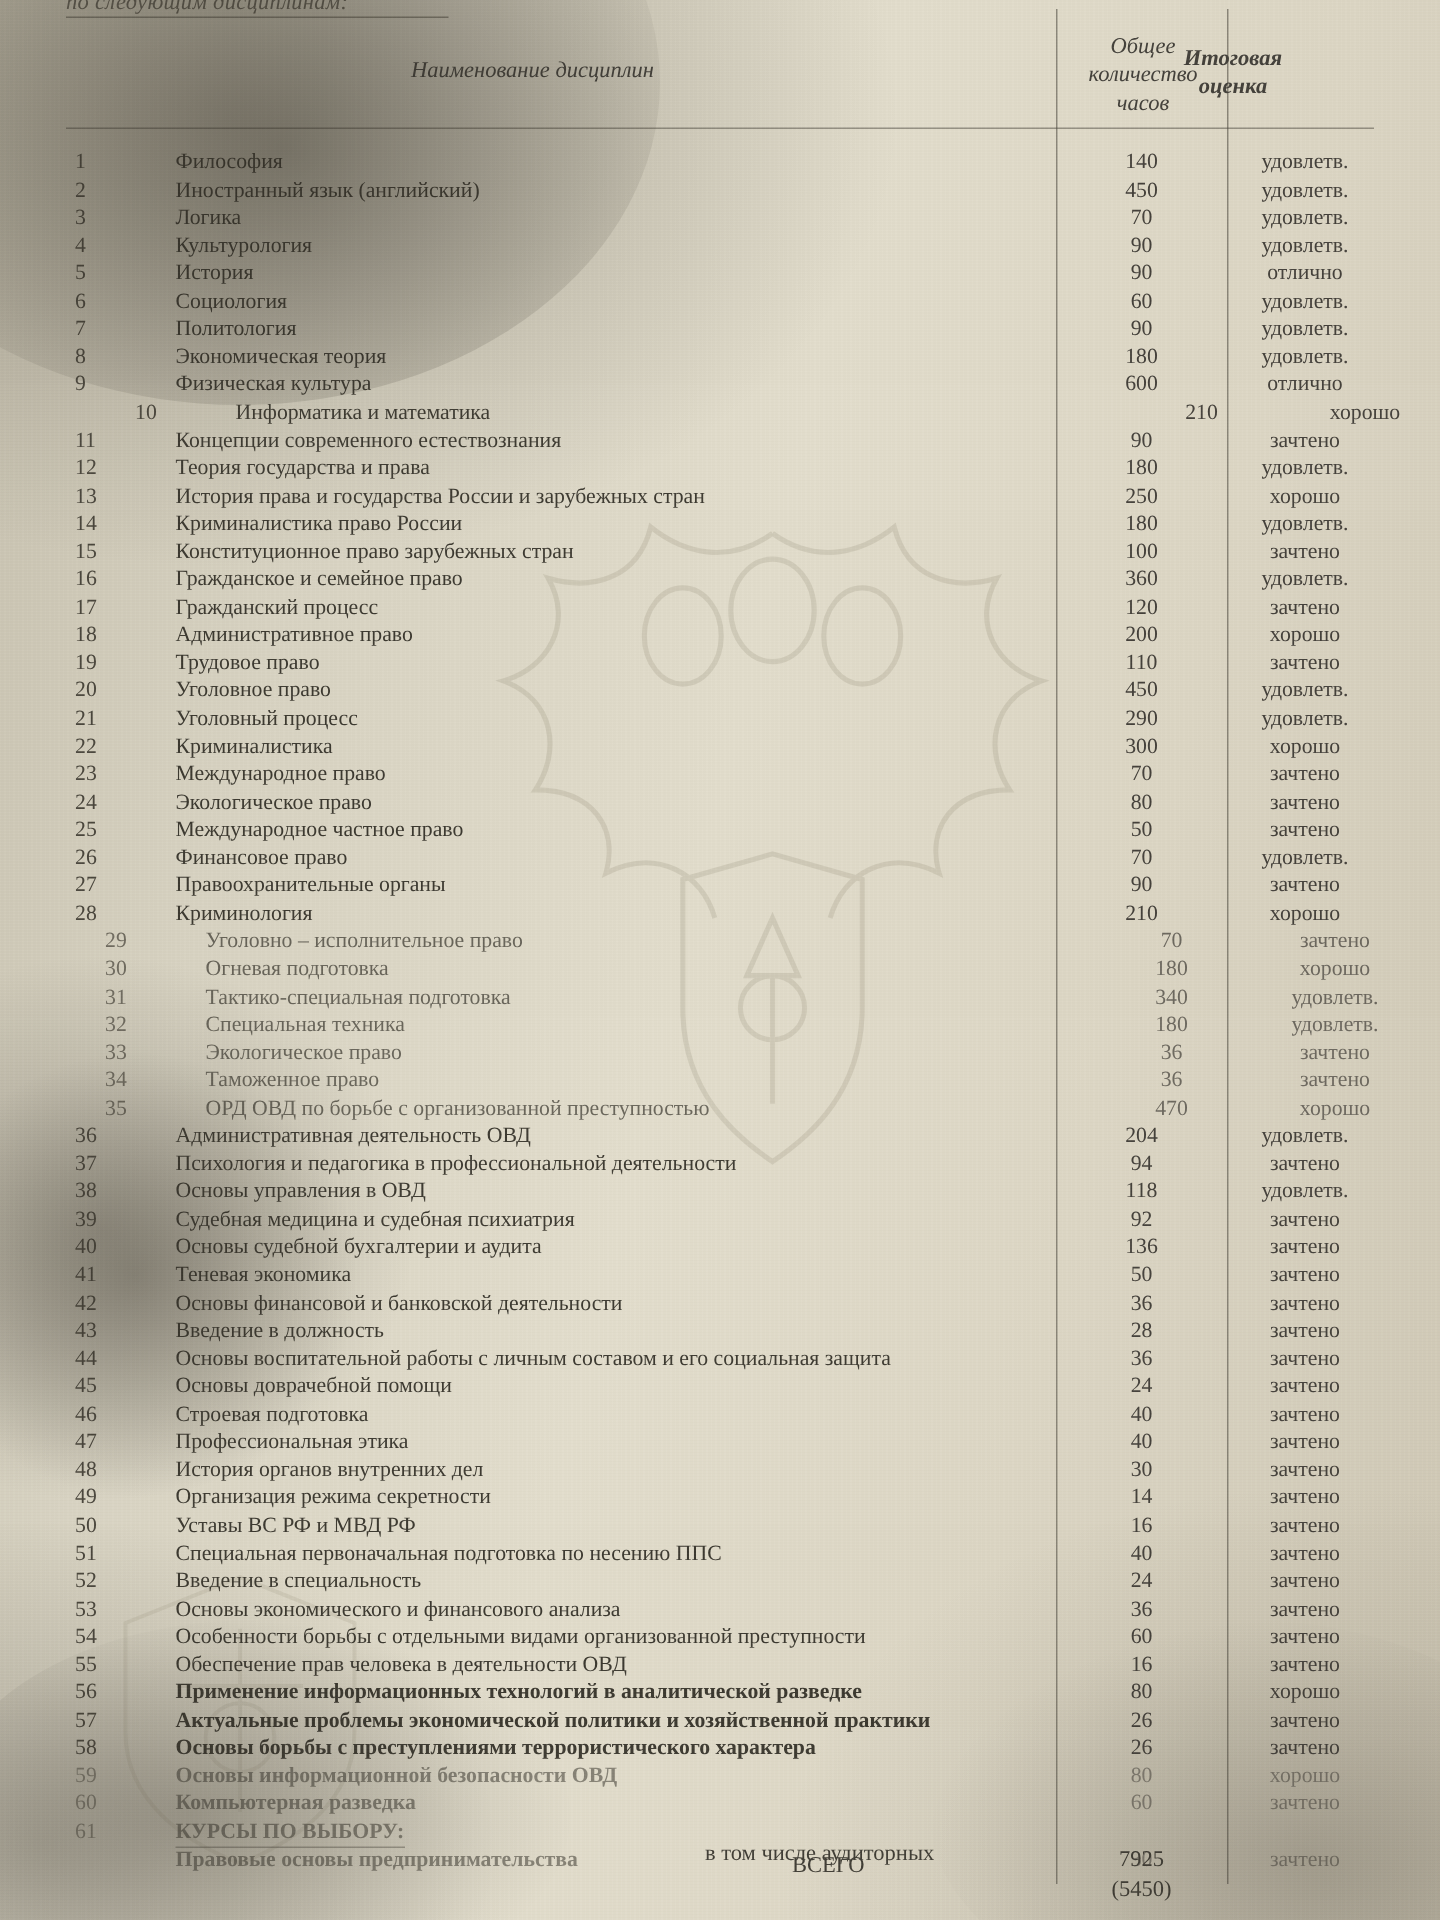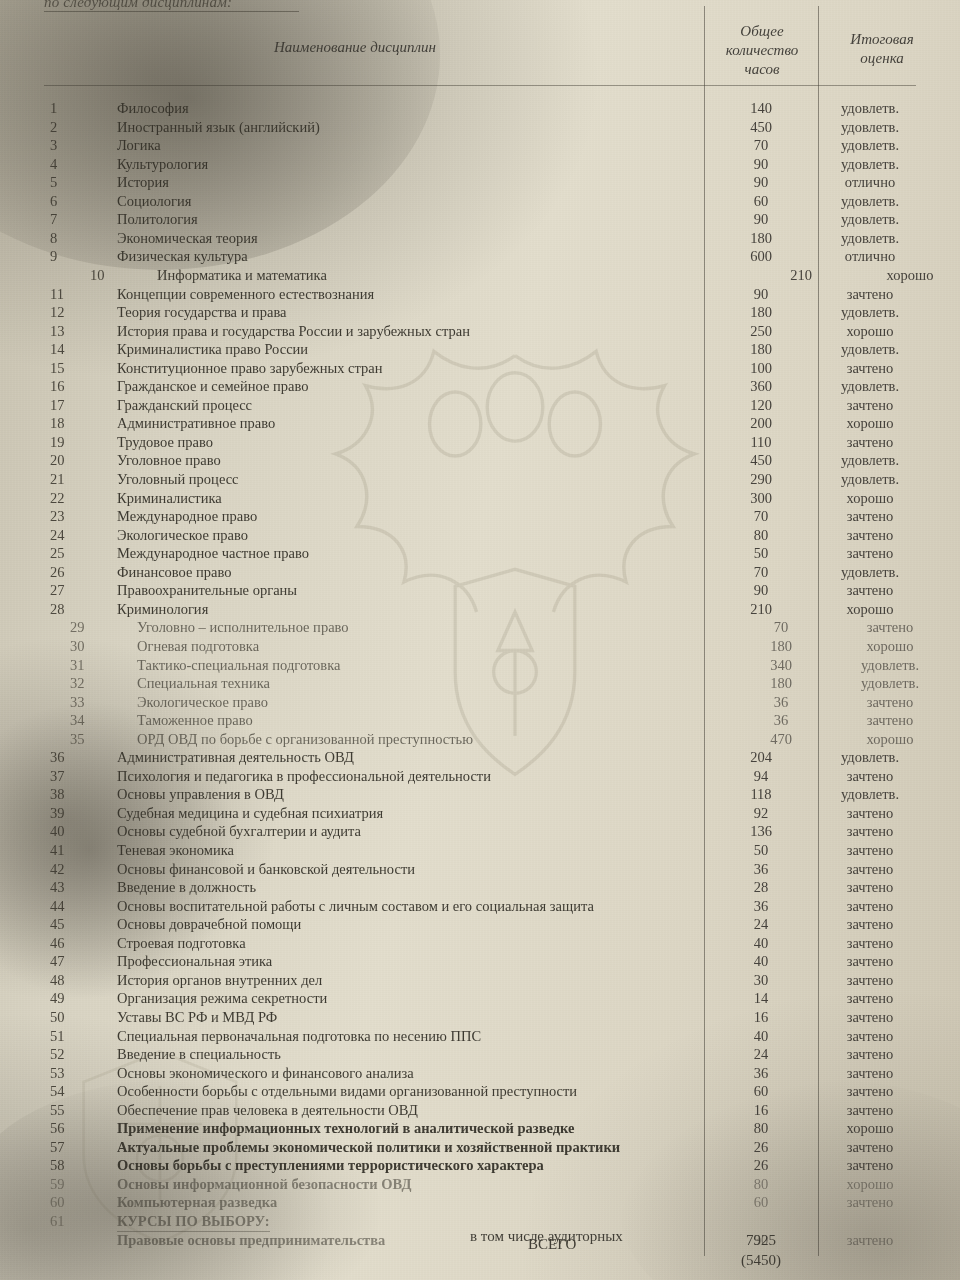--- a/index.html
+++ b/index.html
@@ -108,21 +108,21 @@
   .head {
     position: absolute;
     font-style: italic;
     font-size: 15px;
     color: #43403a;
     text-align: center;
     line-height: 1.25;
   }
   .head.h-name { left: 140px; top: 38px; width: 430px; }
   .head.h-hours { left: 712px; top: 22px; width: 100px; }
-  .head.h-mark  { left: 836px; top: 30px; width: 92px; }
+  .head.h-mark  { left: 776px; top: 30px; width: 92px; font-weight: bold; }
 
   
   .row {
     position: absolute;
     left: 0;
     width: 960px;
     height: 19px;
     font-size: 14.5px;
     white-space: nowrap;
   }

